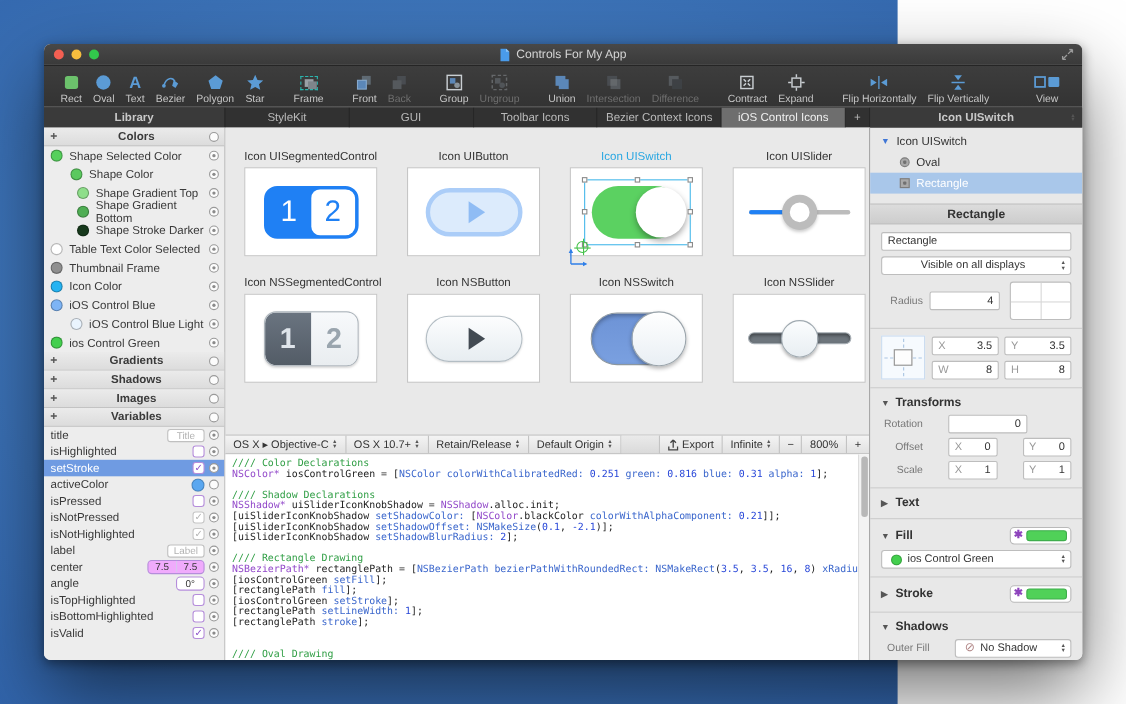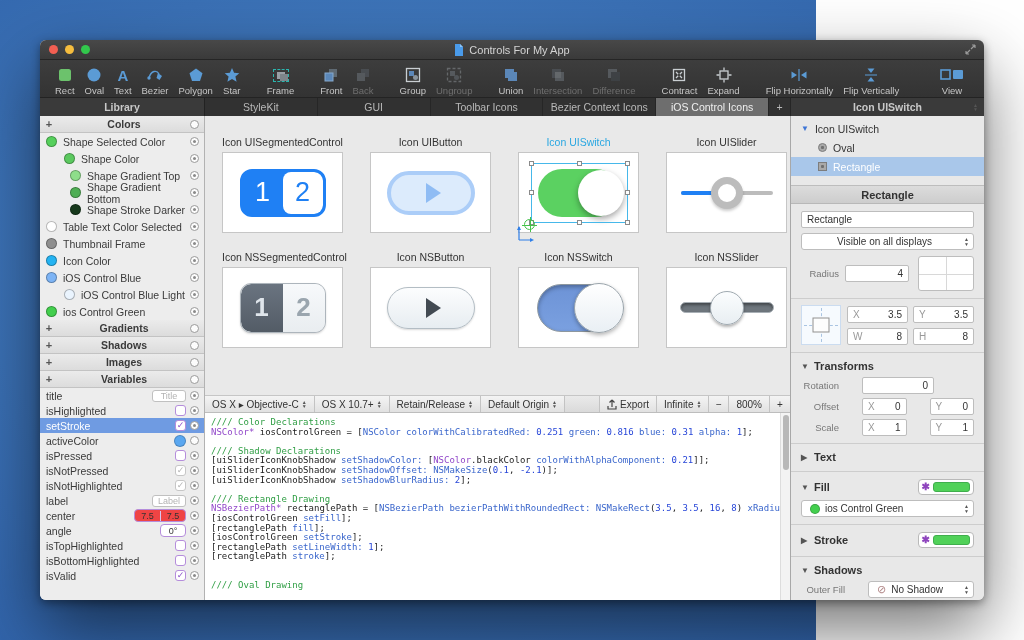--- a/index.html
+++ b/index.html
@@ -72,21 +72,21 @@
 .ctl-check { width:11px; height:11px; border:1px solid #b58ddb; border-radius:3px; background:#fff;
   align-items:center; justify-content:center; font-size:9px; color:#8a4fc9; line-height:9px; }
 .var-row[data-kind="check"] .ctl-check { display:inline-flex; }
 .var-row[data-checked="true"] .ctl-check::after { content:"✓"; }
 .var-row[data-muted="true"] .ctl-check { border-color:#c6c6c6; color:#b3b3b3; }
 .ctl-text { min-width:34px; height:12px; border:1px solid #c0c0c0; border-radius:3px; background:#fff;
   color:#b3b3b3; font-size:9px; align-items:center; justify-content:center; padding:0 4px; }
 .var-row[data-kind="text"] .ctl-text { display:inline-flex; }
 .ctl-color { width:12px; height:12px; border-radius:50%; border:1px solid rgba(0,0,0,.2); }
 .var-row[data-kind="color"] .ctl-color { display:inline-block; }
-.ctl-pair { border:1px solid #b58ddb; border-radius:4px; background:#ef4444; height:13px; align-items:center; overflow:hidden; }
+.ctl-pair { border:1px solid #b58ddb; border-radius:4px; background:#f0abfc; height:13px; align-items:flex-start; overflow:hidden; }
 .var-row[data-kind="pair"] .ctl-pair { display:inline-flex; }
 .ctl-pair .pv { width:25px; text-align:center; font-size:9px; color:#333; }
 .ctl-pair .pv + .pv { border-left:1px solid #d8c7ee; }
 .ctl-angle { width:26px; height:13px; border:1px solid #b58ddb; border-radius:4px; background:#fff;
   font-size:9px; color:#333; align-items:center; justify-content:center; }
 .var-row[data-kind="angle"] .ctl-angle { display:inline-flex; }
 
 
 .center { flex:1; display:flex; flex-direction:column; min-width:0; background:#e9e9e9; }
 .canvas { height:279px; flex:0 0 279px; padding:20px 0 0 17px; }
@@ -738,20 +738,21 @@
           <div class="cb-item cb-btn">−</div>
           <div class="cb-item">800%</div>
           <div class="cb-item cb-btn" style="border-right:none;">+</div>
         </div>
 
         <div class="code">
           <div class="code-line"><span class="tk-com">//// Color Declarations</span></div>
             <div class="code-line"><span class="tk-typ">NSColor*</span><span class="tk-pln"> iosControlGreen = [</span><span class="tk-mth">NSColor colorWithCalibratedRed:</span><span class="tk-num"> 0.251</span><span class="tk-mth"> green:</span><span class="tk-num"> 0.816</span><span class="tk-mth"> blue:</span><span class="tk-num"> 0.31</span><span class="tk-mth"> alpha:</span><span class="tk-num"> 1</span><span class="tk-pln">];</span></div>
             <div class="code-line"></div>
             <div class="code-line"><span class="tk-com">//// Shadow Declarations</span></div>
+            <div class="code-line"><span class="tk-typ">NSShadow*</span><span class="tk-pln"> uiSliderIconKnobShadow = </span><span class="tk-typ">NSShadow</span><span class="tk-pln">.alloc.init;</span></div>
             <div class="code-line"><span class="tk-pln">[uiSliderIconKnobShadow </span><span class="tk-mth">setShadowColor:</span><span class="tk-pln"> [</span><span class="tk-typ">NSColor</span><span class="tk-pln">.blackColor </span><span class="tk-mth">colorWithAlphaComponent:</span><span class="tk-num"> 0.21</span><span class="tk-pln">]];</span></div>
             <div class="code-line"><span class="tk-pln">[uiSliderIconKnobShadow </span><span class="tk-mth">setShadowOffset:</span><span class="tk-pln"> </span><span class="tk-mth">NSMakeSize</span><span class="tk-pln">(</span><span class="tk-num">0.1</span><span class="tk-pln">, </span><span class="tk-num">-2.1</span><span class="tk-pln">)];</span></div>
             <div class="code-line"><span class="tk-pln">[uiSliderIconKnobShadow </span><span class="tk-mth">setShadowBlurRadius:</span><span class="tk-num"> 2</span><span class="tk-pln">];</span></div>
             <div class="code-line"></div>
             <div class="code-line"><span class="tk-com">//// Rectangle Drawing</span></div>
             <div class="code-line"><span class="tk-typ">NSBezierPath*</span><span class="tk-pln"> rectanglePath = [</span><span class="tk-mth">NSBezierPath bezierPathWithRoundedRect:</span><span class="tk-pln"> </span><span class="tk-mth">NSMakeRect</span><span class="tk-pln">(</span><span class="tk-num">3.5</span><span class="tk-pln">, </span><span class="tk-num">3.5</span><span class="tk-pln">, </span><span class="tk-num">16</span><span class="tk-pln">, </span><span class="tk-num">8</span><span class="tk-pln">) </span><span class="tk-mth">xRadius:</span></div>
             <div class="code-line"><span class="tk-pln">[iosControlGreen </span><span class="tk-mth">setFill</span><span class="tk-pln">];</span></div>
             <div class="code-line"><span class="tk-pln">[rectanglePath </span><span class="tk-mth">fill</span><span class="tk-pln">];</span></div>
             <div class="code-line"><span class="tk-pln">[iosControlGreen </span><span class="tk-mth">setStroke</span><span class="tk-pln">];</span></div>
             <div class="code-line"><span class="tk-pln">[rectanglePath </span><span class="tk-mth">setLineWidth:</span><span class="tk-num"> 1</span><span class="tk-pln">];</span></div>

